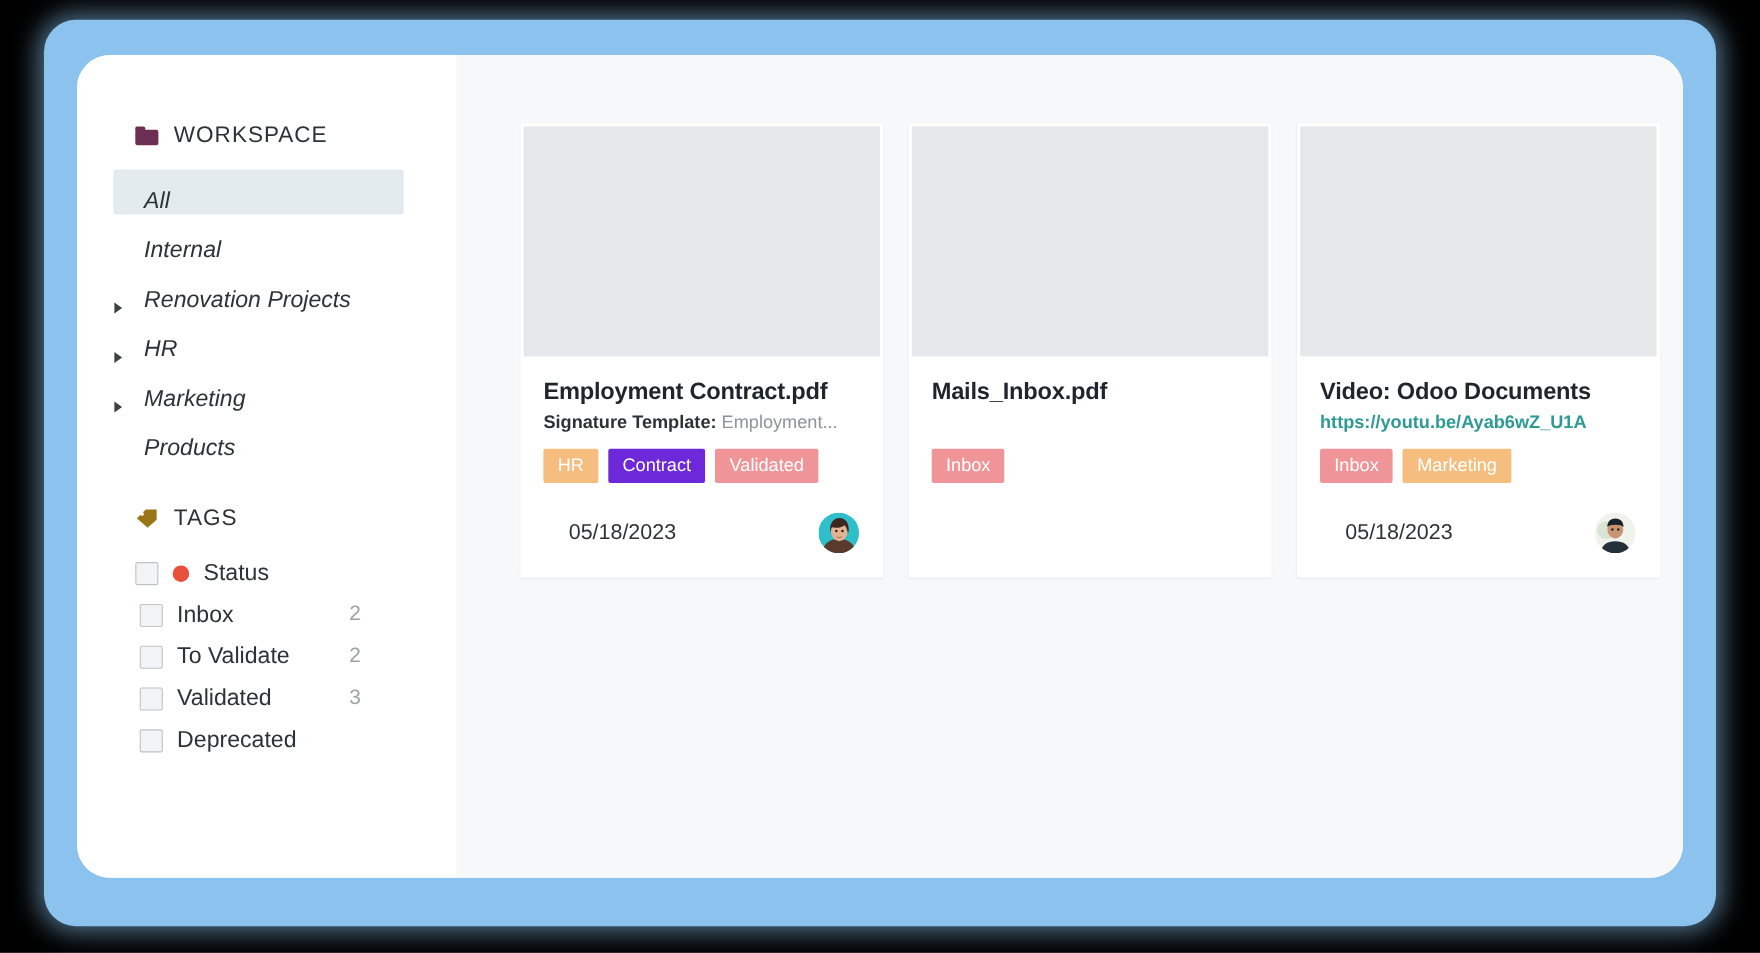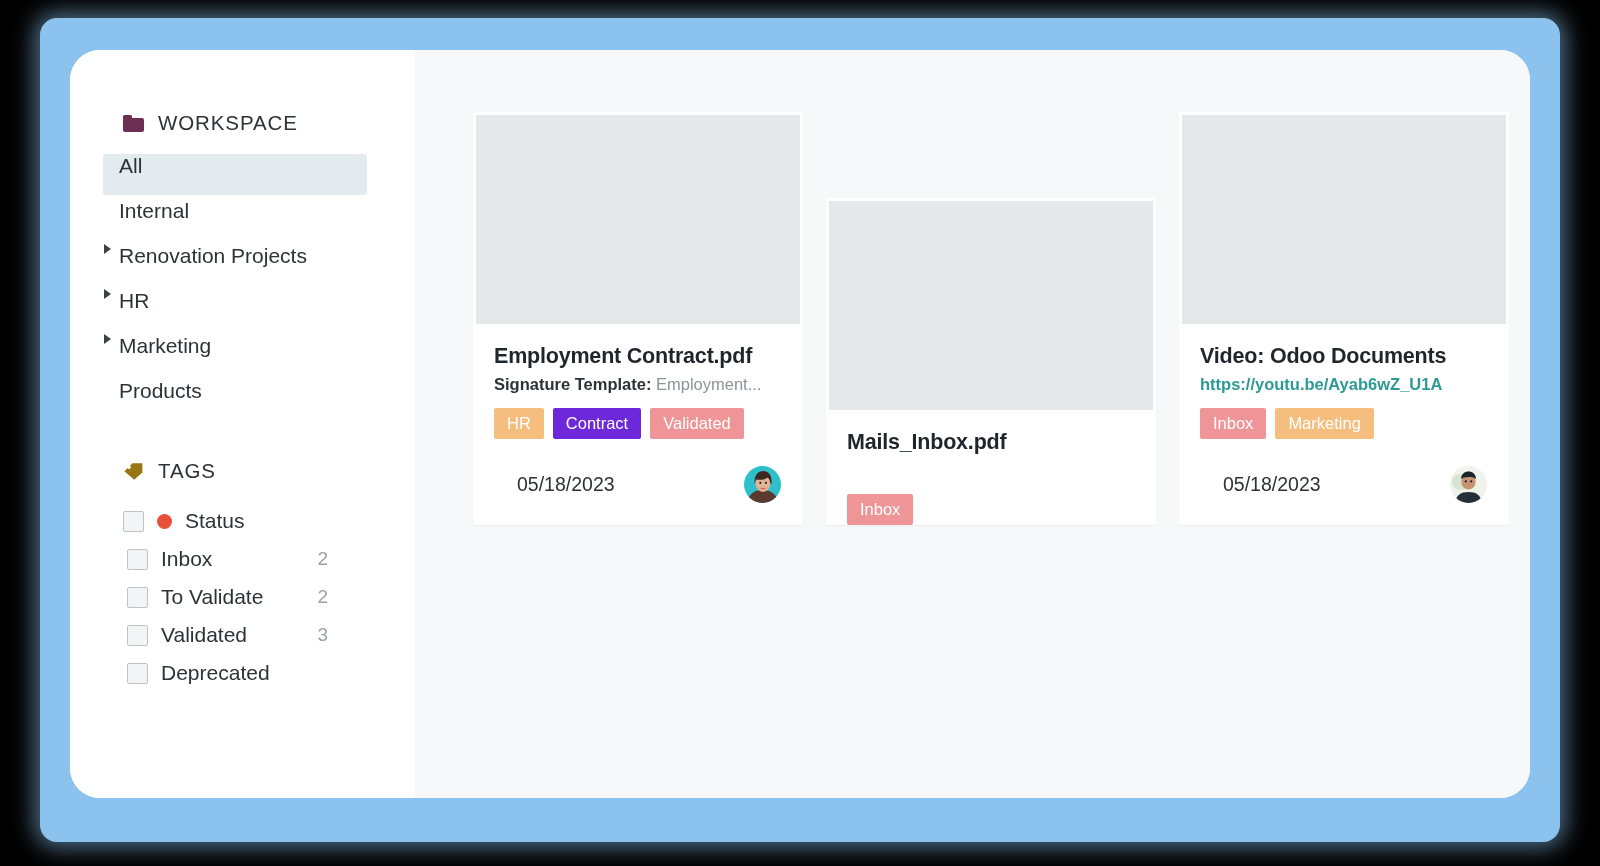--- a/index.html
+++ b/index.html
@@ -11,21 +11,21 @@
     font-family: "Liberation Sans", sans-serif;
     overflow: hidden;
   }
 
   #frame {
     position: absolute;
     left: 40px;
     top: 18px;
     width: 1520px;
     height: 824px;
-    border-radius: 17px;
+    border-radius: 29px;
     background: #8CC3EE;
     box-shadow: 0 0 22px 6px rgba(140,195,238,0.55);
   }
 
   #app {
     position: absolute;
     left: 30px;
     top: 32px;
     width: 1460px;
     height: 748px;
@@ -65,27 +65,28 @@
   .folder-icon .body {
     position: absolute; left: 0; top: 3px; width: 21px; height: 14px;
     background: #6D2E54; border-radius: 2px;
   }
 
   .tag-icon { width: 21px; height: 19px; display:block; }
 
   .tree { padding: 0 0 0 0; }
   .tree-item {
     display: flex;
-    align-items: flex-start;
+    align-items: flex-end;
     height: 41px;
     margin: 0 48px 4px 33px;
-    padding-left: 16px;
+    padding-left: 28px;
     border-radius: 3px;
     cursor: pointer;
     position: relative;
+    font-style: italic;
   }
   .tree-item .caret {
     position: absolute;
     left: 1px;
     width: 0; height: 0;
     border-left: 7px solid #3A4248;
     border-top: 5px solid transparent;
     border-bottom: 5px solid transparent;
   }
   .tree-item .txt {
@@ -129,21 +130,20 @@
   #content {
     flex: 1;
     background: #F7F8FA;
     padding: 62px 0 0 58px;
     position: relative;
   }
 
   #cards {
     display: flex;
     gap: 23px;
-    align-items: flex-end;
   }
 
   .card {
     width: 330px;
     background: #ffffff;
     border-radius: 2px;
     box-shadow: 0 1px 2px rgba(0,0,0,0.05);
     display: flex;
     flex-direction: column;
     cursor: pointer;

